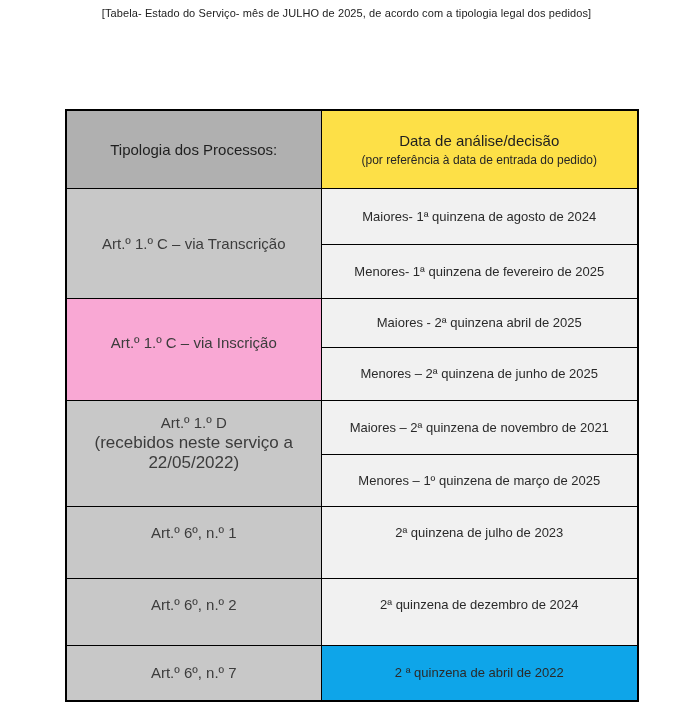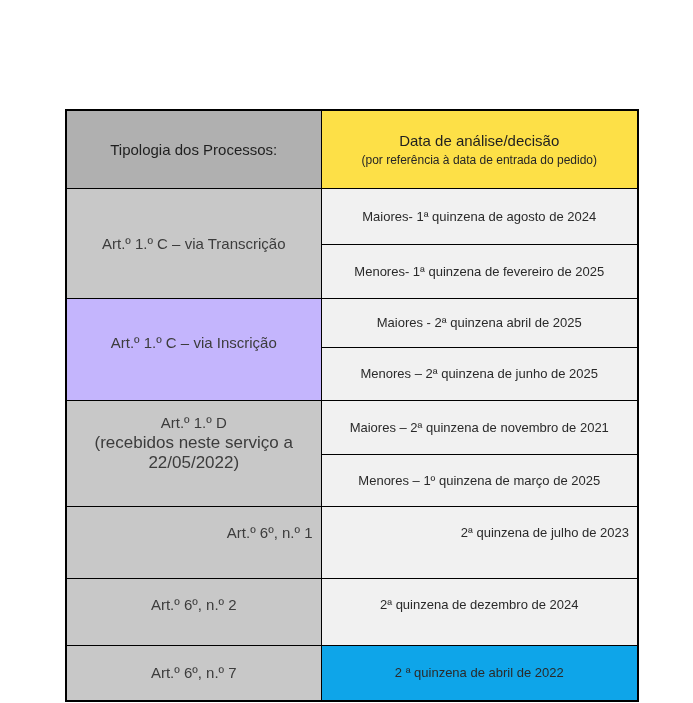--- a/index.html
+++ b/index.html
@@ -73,27 +73,28 @@
     color: #3c3c3c;
     margin-top: 2px;
   }
   .cell-right {
     font-size: 13px;
     color: #2a2a2a;
   }
   
   td.top-biased { vertical-align: top; padding-top: 13px; }
   td.lift-14 { padding-bottom: 14px; }
-  td.lift-20 { padding-bottom: 20px; text-align: right; }
+  td.lift-20 { padding-bottom: 20px; }
 </style>
 </head>
 <body>
 
 <div class="page">
 
+  <div class="doc-title">[Tabela- Estado do Serviço- mês de JULHO de 2025, de acordo com a tipologia legal dos pedidos]</div>
 
   <table class="status-table">
     <colgroup>
         <col class="c1">
         <col class="c2">
       </colgroup>
 
     <tbody>
         <tr class="rh66">
       <th class="cell-head" style="background: rgb(176, 176, 176);">
@@ -109,21 +110,21 @@
       <td class="cell-left" rowspan="2" style="background: rgb(200, 200, 200);">
         <div>Art.º 1.º C – via Transcrição</div>
       </td>
       <td class="cell-right" style="background: rgb(241, 241, 241);">Maiores- 1ª quinzena de agosto de 2024</td>
     </tr>
     <tr class="rh54">
       <td class="cell-right" style="background: rgb(241, 241, 241);">Menores- 1ª quinzena de fevereiro de 2025</td>
     </tr>
 
     <tr class="rh49">
-      <td class="cell-left lift-14" rowspan="2" style="background: #c4b5fd; text-align: center;">
+      <td class="cell-left lift-14" rowspan="2" style="background: #f9a8d4; text-align: center;">
         <div>Art.º 1.º C – via Inscrição</div>
       </td>
       <td class="cell-right" style="background: rgb(241, 241, 241);">Maiores - 2ª quinzena abril de 2025</td>
     </tr>
     <tr class="rh53">
       <td class="cell-right" style="background: rgb(241, 241, 241);">Menores – 2ª quinzena de junho de 2025</td>
     </tr>
 
     <tr class="rh54">
       <td class="cell-left top-biased" rowspan="2" style="background: rgb(200, 200, 200);">

